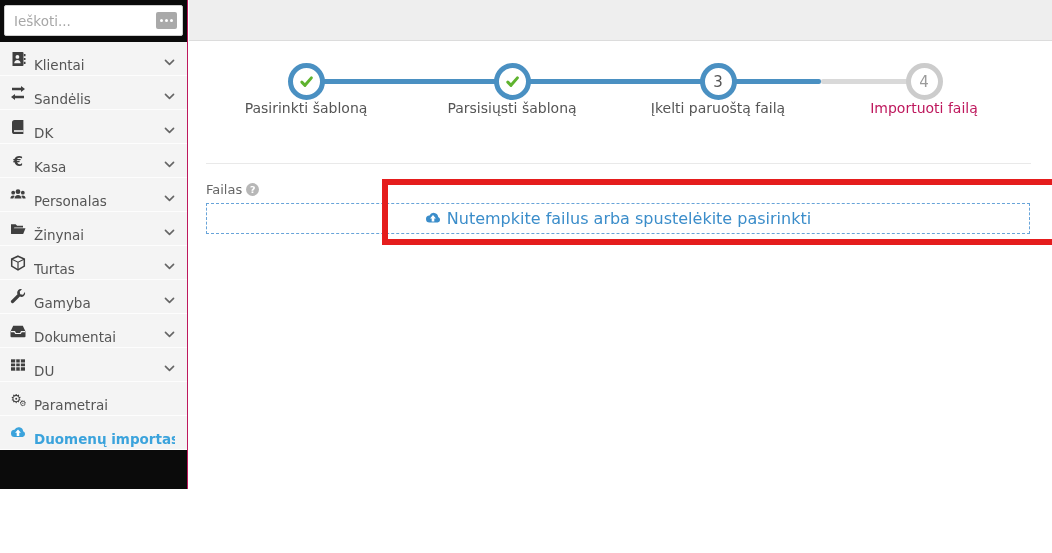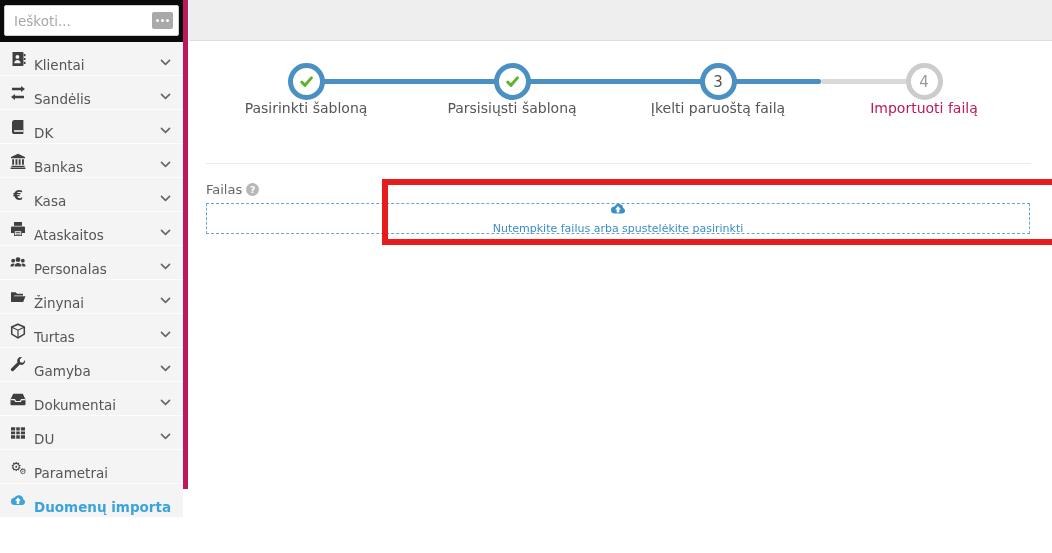--- a/index.html
+++ b/index.html
@@ -1,21 +1,21 @@
 <!DOCTYPE html>
 <html><head>
 <meta charset="utf-8">
 <style>
   * { box-sizing: border-box; }
   html,body { margin:0; padding:0; background:#fff; }
   body { font-family:"DejaVu Sans","Liberation Sans",sans-serif; }
   .page { position:relative; width:1052px; height:553px; overflow:hidden; background:#fff; }
 
   
-  .sidebar { position:absolute; left:0; top:0; width:188px; height:489px; background:#0b0b0b; border-right:5px solid #be185d; }
+  .sidebar { position:absolute; left:0; top:0; width:188px; height:489px; background:#0b0b0b; border-right:1px solid #be185d; }
   .search-wrap { position:relative; height:42px; padding:5px 4px 0 4px; }
   .search-input { width:100%; height:31px; border:1px solid #cfcfcf; border-radius:2px; padding:0 32px 0 9px; font-size:13.5px; color:#555; outline:none; font-family:inherit; background:#fff; }
   .search-input::placeholder { color:#a7a7a7; }
   .search-btn { position:absolute; right:10px; top:12px; width:21px; height:17px; background:#a9a9a9; border:none; border-radius:2px; display:flex; align-items:center; justify-content:center; gap:2px; cursor:pointer; padding:0; }
   .search-btn i { width:3px; height:3px; border-radius:50%; background:#fff; display:block; }
 
   .nav { }
   .nav-item { height:34px; display:flex; align-items:center; padding:0 12px 0 9px; background:#f4f4f4; border-bottom:1px solid #fdfdfd; color:#555; font-size:13.5px; cursor:pointer; }
   .nav-item .nav-icon { width:17px; height:16px; margin-right:8px; flex:none; display:flex; align-items:center; justify-content:center; color:#3f3f3f; }
   .nav-item .nav-icon svg { width:16px; height:16px; fill:currentColor; }
@@ -42,21 +42,21 @@
   .step.upcoming .circle { border-color:#cccccc; }
   .step.upcoming .circle .num { color:#9b9b9b; }
   .step-label { font-size:14px; color:#555; white-space:nowrap; }
   .step.upcoming .step-label { color:#be185d; }
 
   .divider { position:absolute; left:17px; top:163px; width:825px; border-top:1px solid #e9e9e9; }
 
   
   .field-label { position:absolute; left:17px; top:182px; font-size:13px; color:#666; display:flex; align-items:center; gap:4px; }
   .help-circle { width:13px; height:13px; border-radius:50%; background:#b7b7b7; color:#fff; font-size:9.5px; font-weight:bold; display:inline-flex; align-items:center; justify-content:center; cursor:pointer; }
-  .dropzone { position:absolute; left:17px; top:203px; width:824px; height:31px; border:1px dashed #68a4d9; background:#fff; display:flex; align-items:center; justify-content:center; gap:6px; color:#3b8dca; font-size:11px; cursor:pointer;flex-direction:column; }
+  .dropzone { position:absolute; left:17px; top:203px; width:824px; height:31px; border:1px dashed #68a4d9; background:#fff; display:flex; align-items:center; justify-content:center; gap:6px; color:#3b8dca; font-size:16px; cursor:pointer; }
   .dropzone svg { width:16px; height:13px; fill:#3b8dca; flex:none; }
 
   
   .red-rect { position:absolute; left:193px; top:179px; width:846px; height:66px; border:6px solid #e51d1d; pointer-events:none; }
 </style>
 </head>
 <body>
 
 <div class="page">
 
@@ -104,49 +104,24 @@
             </svg>
           </span>
           <span class="nav-label">DK</span>
           <span class="chev"><svg viewBox="0 0 12 10">
               <path d="M1.5 2.6 6 7.1 10.5 2.6" fill="none" stroke="currentColor" stroke-width="1.8" stroke-linecap="round" stroke-linejoin="round"></path>
             </svg></span>
         </div>
         <div class="nav-item">
           <span class="nav-icon">
             <svg viewBox="0 0 16 16">
-              <path d="M8 .8 15 3.9v1.3H1V3.9zM2.2 6.2h1.9v5.6H2.2zM5.5 6.2h1.9v5.6H5.5zM8.7 6.2h1.9v5.6H8.7zM12 6.2h1.9v5.6H12zM1.4 12.8h13.2v1.2H1.4zM.6 14.6h14.8V16H.6z"></path>
-            </svg>
-          </span>
-          <span class="nav-label">Bankas</span>
-          <span class="chev"><svg viewBox="0 0 12 10">
-              <path d="M1.5 2.6 6 7.1 10.5 2.6" fill="none" stroke="currentColor" stroke-width="1.8" stroke-linecap="round" stroke-linejoin="round"></path>
-            </svg></span>
-        </div>
-        <div class="nav-item">
-          <span class="nav-icon">
-            <svg viewBox="0 0 16 16">
               <text x="8" y="12.8" font-size="14" font-weight="bold" text-anchor="middle" fill="currentColor">€</text>
             </svg>
           </span>
           <span class="nav-label">Kasa</span>
-          <span class="chev"><svg viewBox="0 0 12 10">
-              <path d="M1.5 2.6 6 7.1 10.5 2.6" fill="none" stroke="currentColor" stroke-width="1.8" stroke-linecap="round" stroke-linejoin="round"></path>
-            </svg></span>
-        </div>
-        <div class="nav-item">
-          <span class="nav-icon">
-            <svg viewBox="0 0 16 16">
-              <path d="M4 1h8v3.8H4z"></path>
-              <path d="M2 5.5h12a1 1 0 0 1 1 1V12h-3v3H4v-3H1V6.5a1 1 0 0 1 1-1z"></path>
-              <path d="M4.8 10.2h6.4v4H4.8z" fill="#f4f4f4"></path>
-              <path d="M5.6 11.2h4.8v.8H5.6zM5.6 12.8h4.8v.8H5.6z"></path>
-            </svg>
-          </span>
-          <span class="nav-label">Ataskaitos</span>
           <span class="chev"><svg viewBox="0 0 12 10">
               <path d="M1.5 2.6 6 7.1 10.5 2.6" fill="none" stroke="currentColor" stroke-width="1.8" stroke-linecap="round" stroke-linejoin="round"></path>
             </svg></span>
         </div>
         <div class="nav-item">
           <span class="nav-icon">
             <svg viewBox="0 0 16 16">
               <circle cx="8" cy="4.7" r="2.4"></circle>
               <path d="M4.5 11.6c0-2.2 1.5-3.7 3.5-3.7s3.5 1.5 3.5 3.7z"></path>
               <circle cx="3.2" cy="5.7" r="1.9"></circle>

